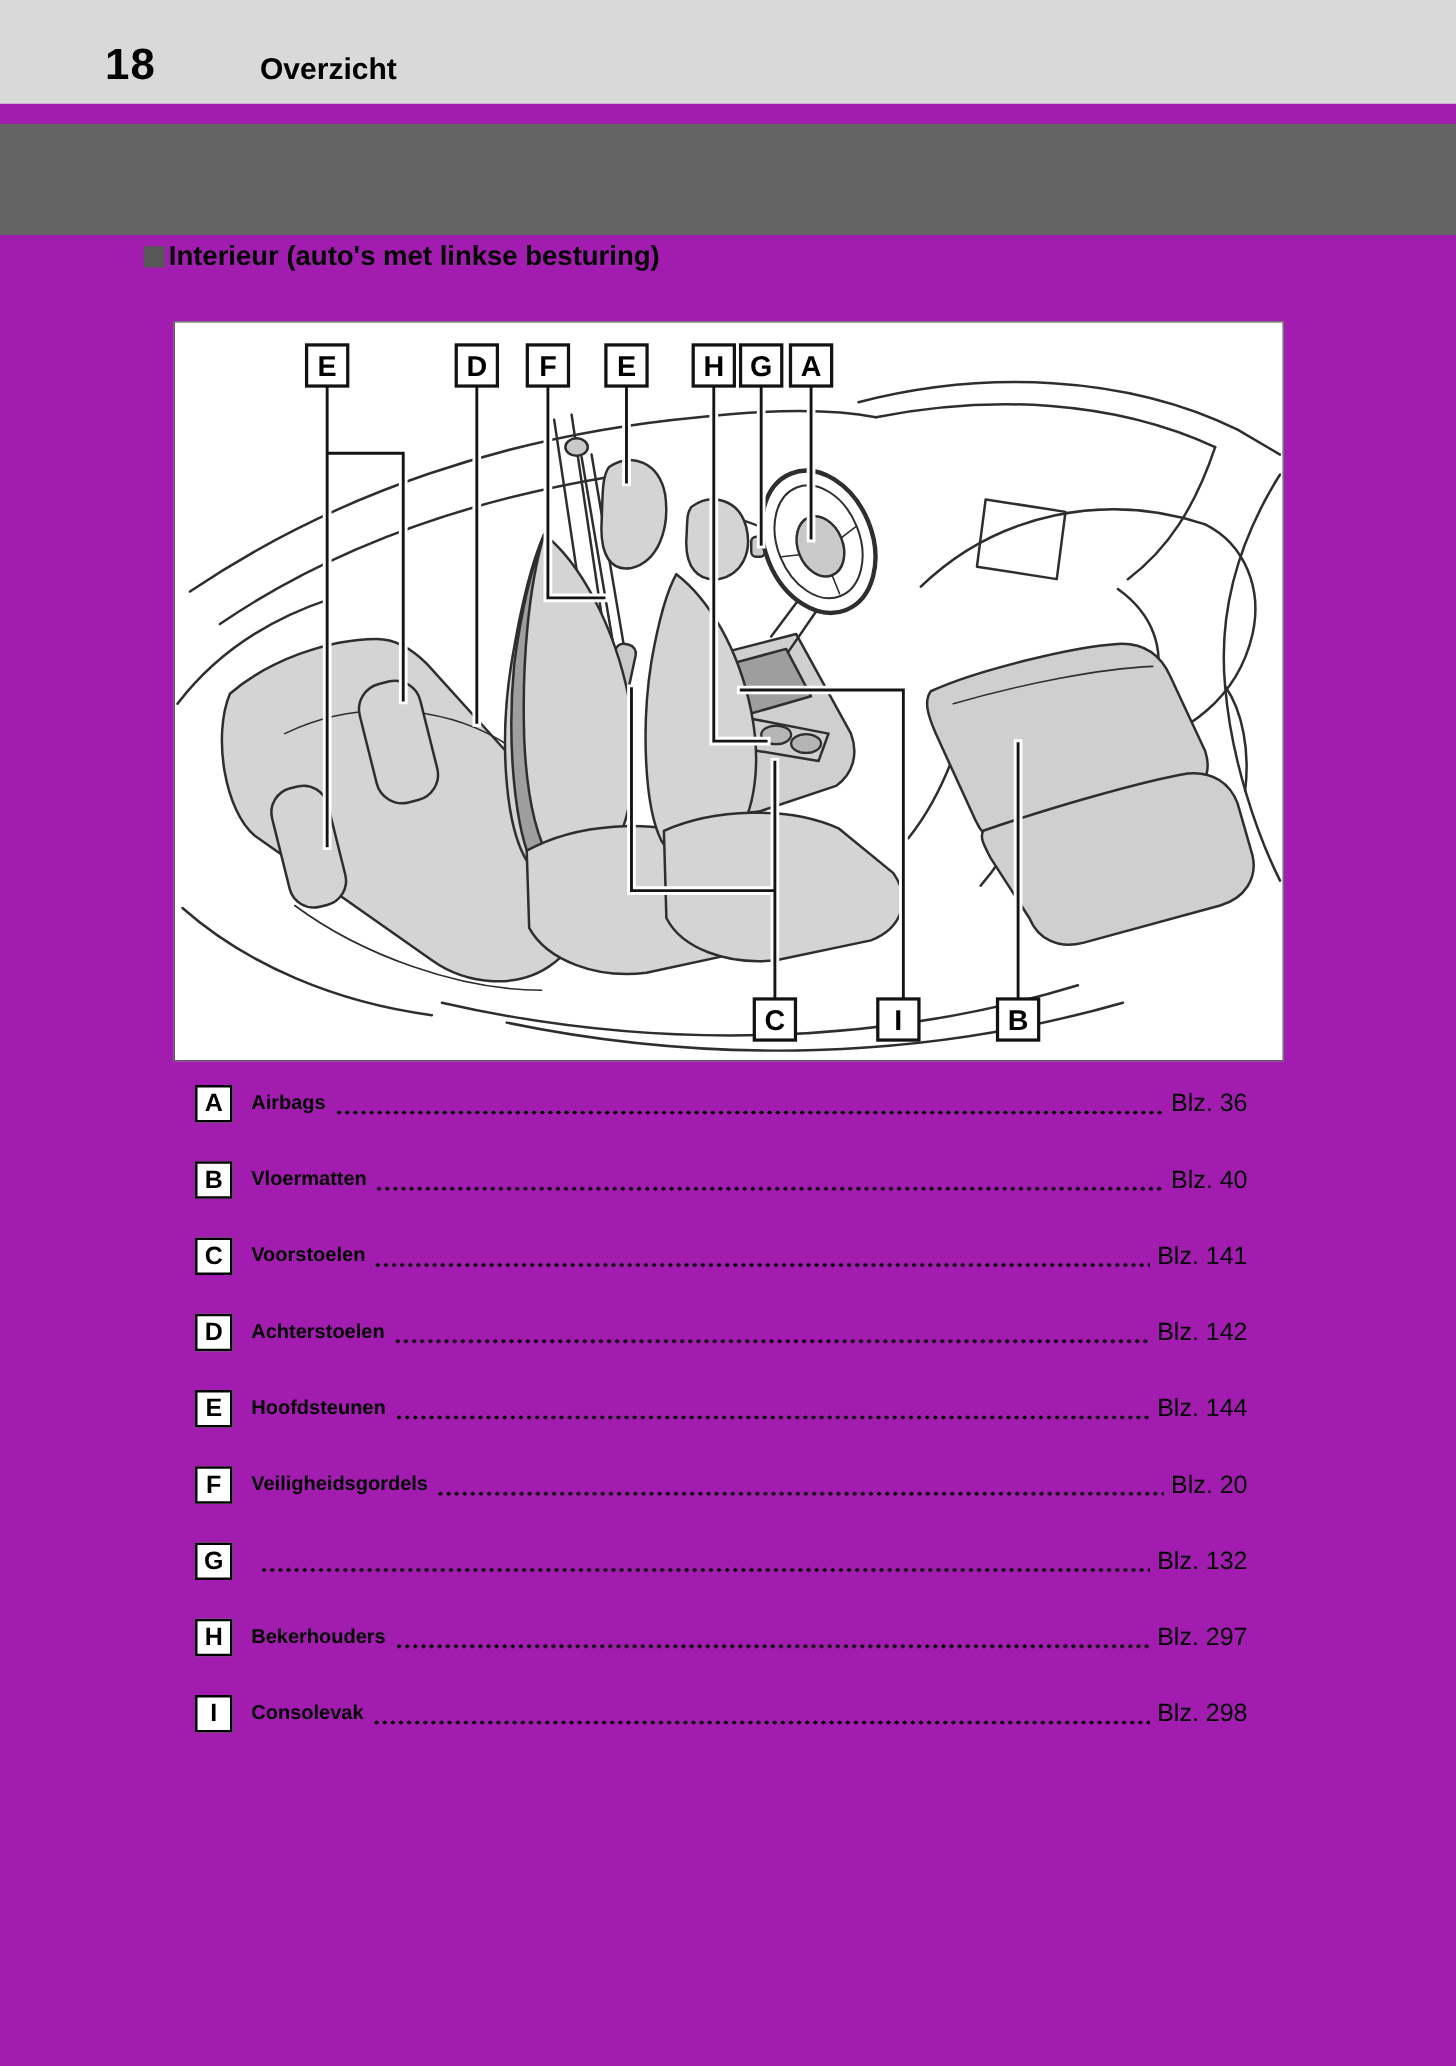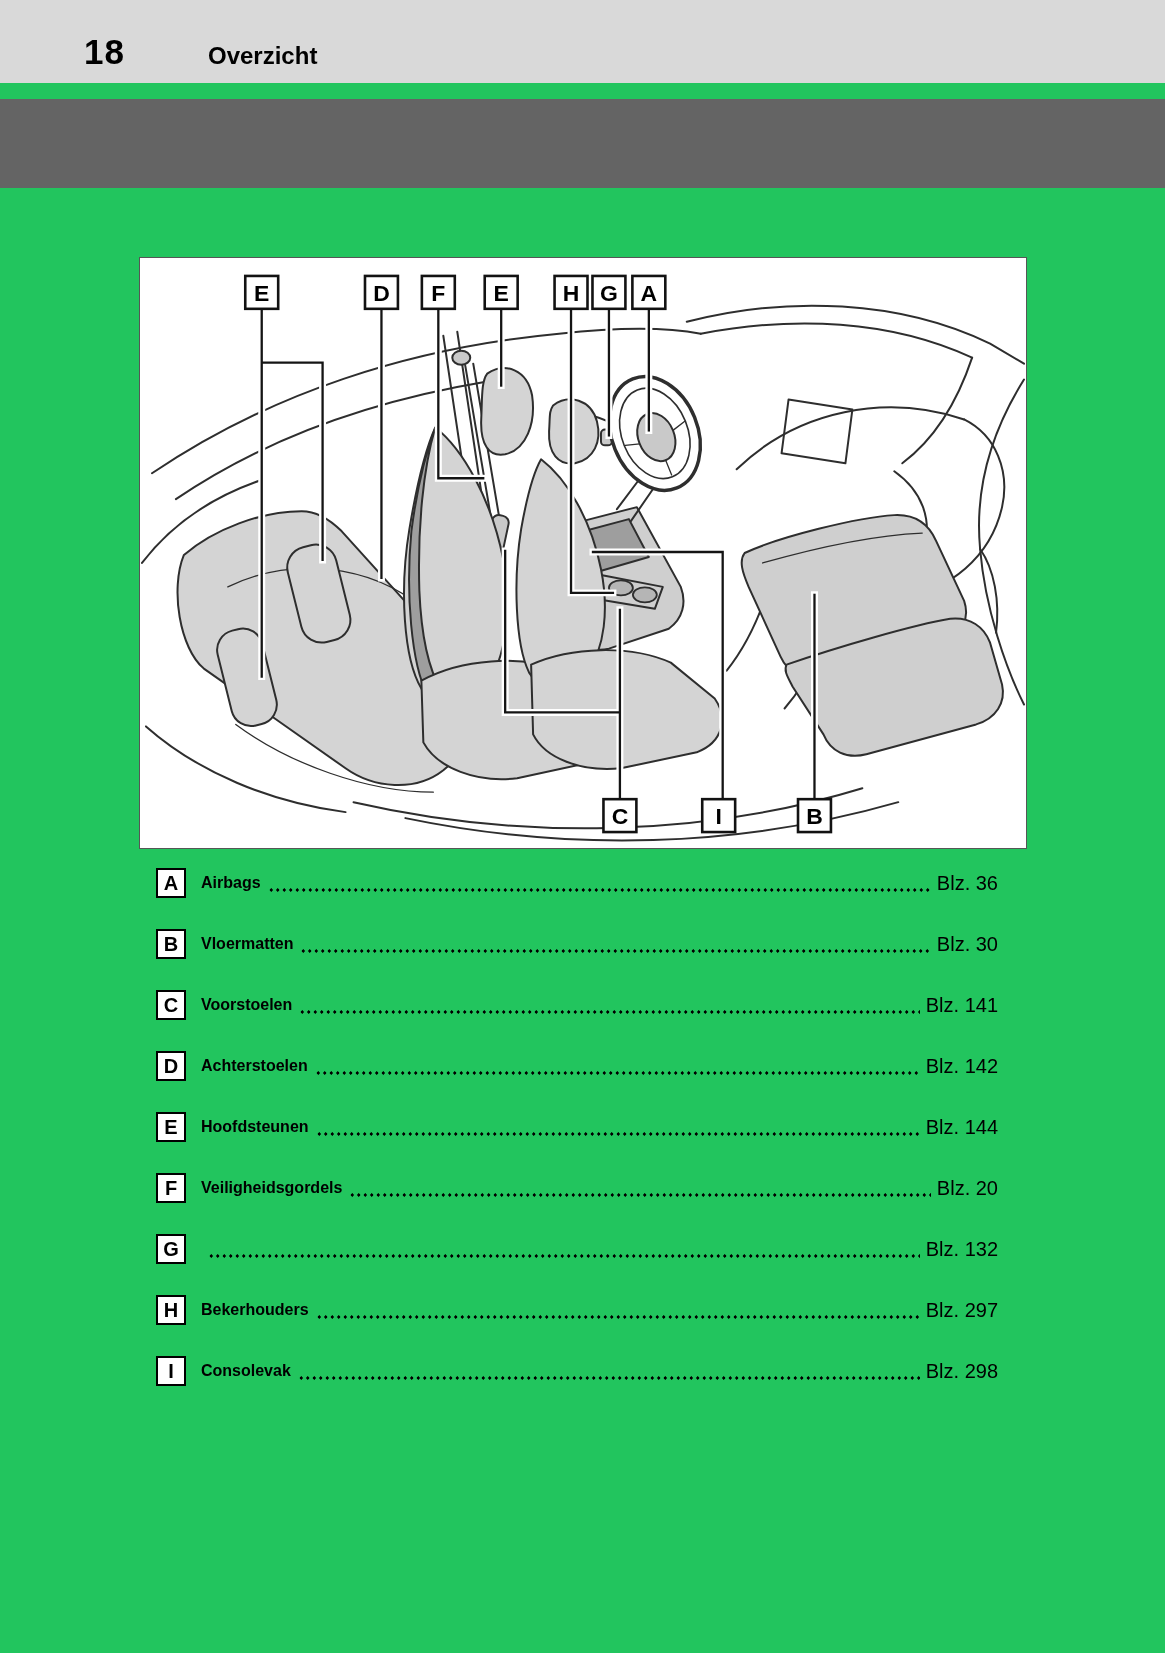--- a/index.html
+++ b/index.html
@@ -1,16 +1,16 @@
 <!DOCTYPE html>
 <html><head>
 <meta charset="utf-8">
 <style>
   html,body{margin:0;padding:0;background:#fff;}
-  .page{position:relative;width:1165px;height:1653px;background:#22c55e;overflow:hidden;
+  .page{position:relative;width:1165px;height:1653px;background:#a21caf;overflow:hidden;
         font-family:"Liberation Sans",sans-serif;color:#000;}
   
   .topband{position:absolute;left:0;top:0;width:100%;height:83px;background:#d9d9d9;}
   .pagenum{position:absolute;left:84px;top:32px;font-size:35px;font-weight:bold;letter-spacing:1px;}
   .section{position:absolute;left:208px;top:42px;font-size:24px;font-weight:bold;}
   
   .darkband{position:absolute;left:0;top:99px;width:100%;height:89px;background:#646464;}
   
   .heading{position:absolute;left:115px;top:192px;margin:0;font-size:22px;font-weight:bold;
            display:flex;align-items:center;}
@@ -48,20 +48,24 @@
 
 <div class="page">
 
   <header class="topband">
     <span class="pagenum">18</span>
     <span class="section">Overzicht</span>
   </header>
 
   <div class="darkband"></div>
 
+  <h1 class="heading">
+      <span class="sq"></span>
+      <span>Interieur (auto's met linkse besturing)</span>
+    </h1>
 
   <figure class="diagram">
     <svg id="art" viewBox="0 0 888 592" preserveAspectRatio="none">
 
       <g>
         <path class="ln" d="M 12,216 C 130,136 270,90 420,76 C 475,70 525,69 562,76"></path>
         <path class="ln" d="M 548,64 C 648,38 762,42 852,86 L 886,106"></path>
         <path class="ln" d="M 562,76 C 655,58 752,62 834,100"></path>
         <path class="ln" d="M 2,306 C 34,264 76,238 124,222"></path>
         <path class="ln" d="M 36,242 C 130,178 240,142 348,124"></path>
@@ -209,21 +213,21 @@
       <li class="row">
         <span class="key">A</span>
         <span class="lbl">Airbags</span>
         <span class="leader"></span>
         <span class="ref">Blz. 36</span>
       </li>
       <li class="row">
         <span class="key">B</span>
         <span class="lbl">Vloermatten</span>
         <span class="leader"></span>
-        <span class="ref">Blz. 30</span>
+        <span class="ref">Blz. 40</span>
       </li>
       <li class="row">
         <span class="key">C</span>
         <span class="lbl">Voorstoelen</span>
         <span class="leader"></span>
         <span class="ref">Blz. 141</span>
       </li>
       <li class="row">
         <span class="key">D</span>
         <span class="lbl">Achterstoelen</span>

